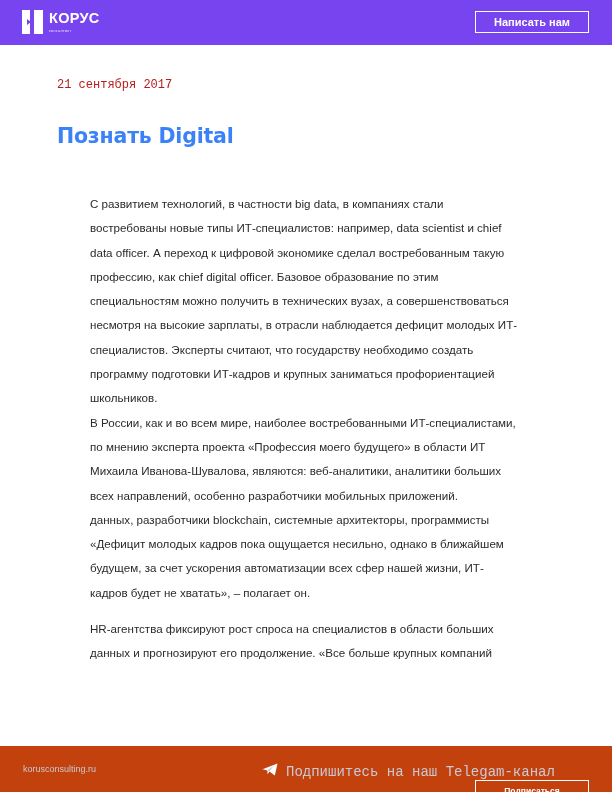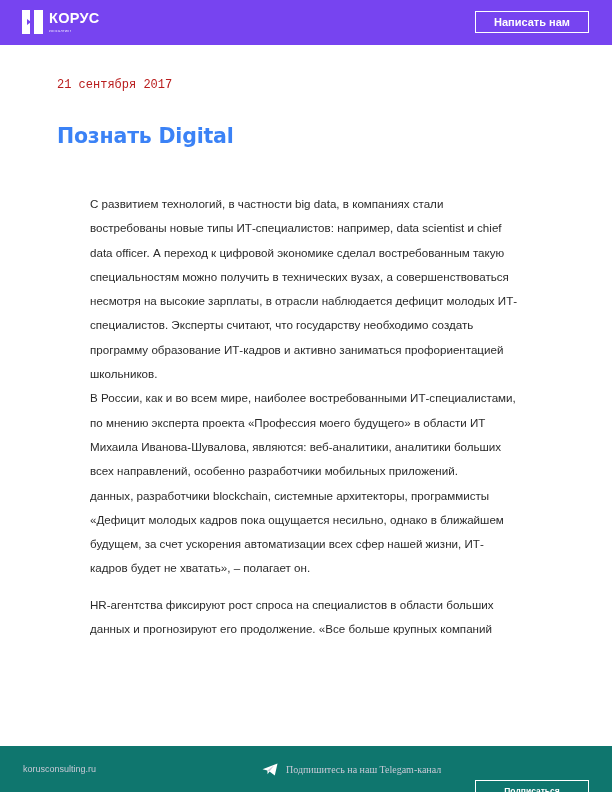--- a/index.html
+++ b/index.html
@@ -66,31 +66,31 @@
       position: absolute; left: 57px; top: 192px; width: 510px;
       font-family: "Liberation Sans", sans-serif; font-size: 11.6px;
       line-height: 24.3px; color: #2a2a2a; margin-left: 33px;
     }
     .body-text .line { display: block; white-space: nowrap; height: 24.3px; }
     .body-text .gap { display: block; height: 12px; }
 
     
     .footer {
       position: absolute; left: 0; top: 746px; width: 612px; height: 46px;
-      background: #0f766e;
+      background: #c2410c;
     }
     .site-link {
       position: absolute; left: 23px; top: 18px;
       font-family: "Liberation Sans", sans-serif; font-size: 9px; color: #c9c9d6;
       text-decoration: none; cursor: pointer;
     }
     .telegram-icon { position: absolute; left: 262px; top: 17px; width: 16px; height: 13px; }
     .telegram-text {
       position: absolute; left: 286px; top: 18px;
-      font-family: Liberation Serif, serif; font-size: 10px; color: #c9c9d6; cursor: pointer;
+      font-family: Liberation Mono, monospace; font-size: 14px; color: #c9c9d6; cursor: pointer;
     }
     .subscribe-btn {
       position: absolute; left: 475px; top: 12px; width: 114px; height: 22px;
       border: 1px solid #ffffff; color: #fff; background: transparent;
       font-family: "Liberation Sans", sans-serif; font-weight: bold; font-size: 8.5px;
       display: flex; align-items: center; justify-content: center; cursor: pointer; margin-top: 22px;
     }
   </style>
 </head>
 <body>
@@ -112,24 +112,25 @@
     <div class="write-us-btn">Написать нам</div>
   </header>
 
   <div class="date">21 сентября 2017</div>
   <h1 class="title">Познать Digital</h1>
 
   <div class="body-text">
     <span class="line">С развитием технологий, в частности big data, в компаниях стали</span>
     <span class="line">востребованы новые типы ИТ-специалистов: например, data scientist и chief</span>
     <span class="line">data officer. А переход к цифровой экономике сделал востребованным такую</span>
+    <span class="line">профессию, как chief digital officer. Базовое образование по этим</span>
     <span class="line">специальностям можно получить в технических вузах, а совершенствоваться</span>
     <span class="line">несмотря на высокие зарплаты, в отрасли наблюдается дефицит молодых ИТ-</span>
     <span class="line">специалистов. Эксперты считают, что государству необходимо создать</span>
-    <span class="line">программу образование ИТ-кадров и активно заниматься профориентацией</span>
+    <span class="line">программу подготовки ИТ-кадров и крупных заниматься профориентацией</span>
     <span class="line">школьников.</span>
     <span class="line">В России, как и во всем мире, наиболее востребованными ИТ-специалистами,</span>
     <span class="line">по мнению эксперта проекта «Профессия моего будущего» в области ИТ</span>
     <span class="line">Михаила Иванова-Шувалова, являются: веб-аналитики, аналитики больших</span>
     <span class="line">всех направлений, особенно разработчики мобильных приложений.</span>
     <span class="line">данных, разработчики blockchain, системные архитекторы, программисты</span>
     <span class="line">«Дефицит молодых кадров пока ощущается несильно, однако в ближайшем</span>
     <span class="line">будущем, за счет ускорения автоматизации всех сфер нашей жизни, ИТ-</span>
     <span class="line">кадров будет не хватать», – полагает он.</span>
     <span class="gap"></span>

